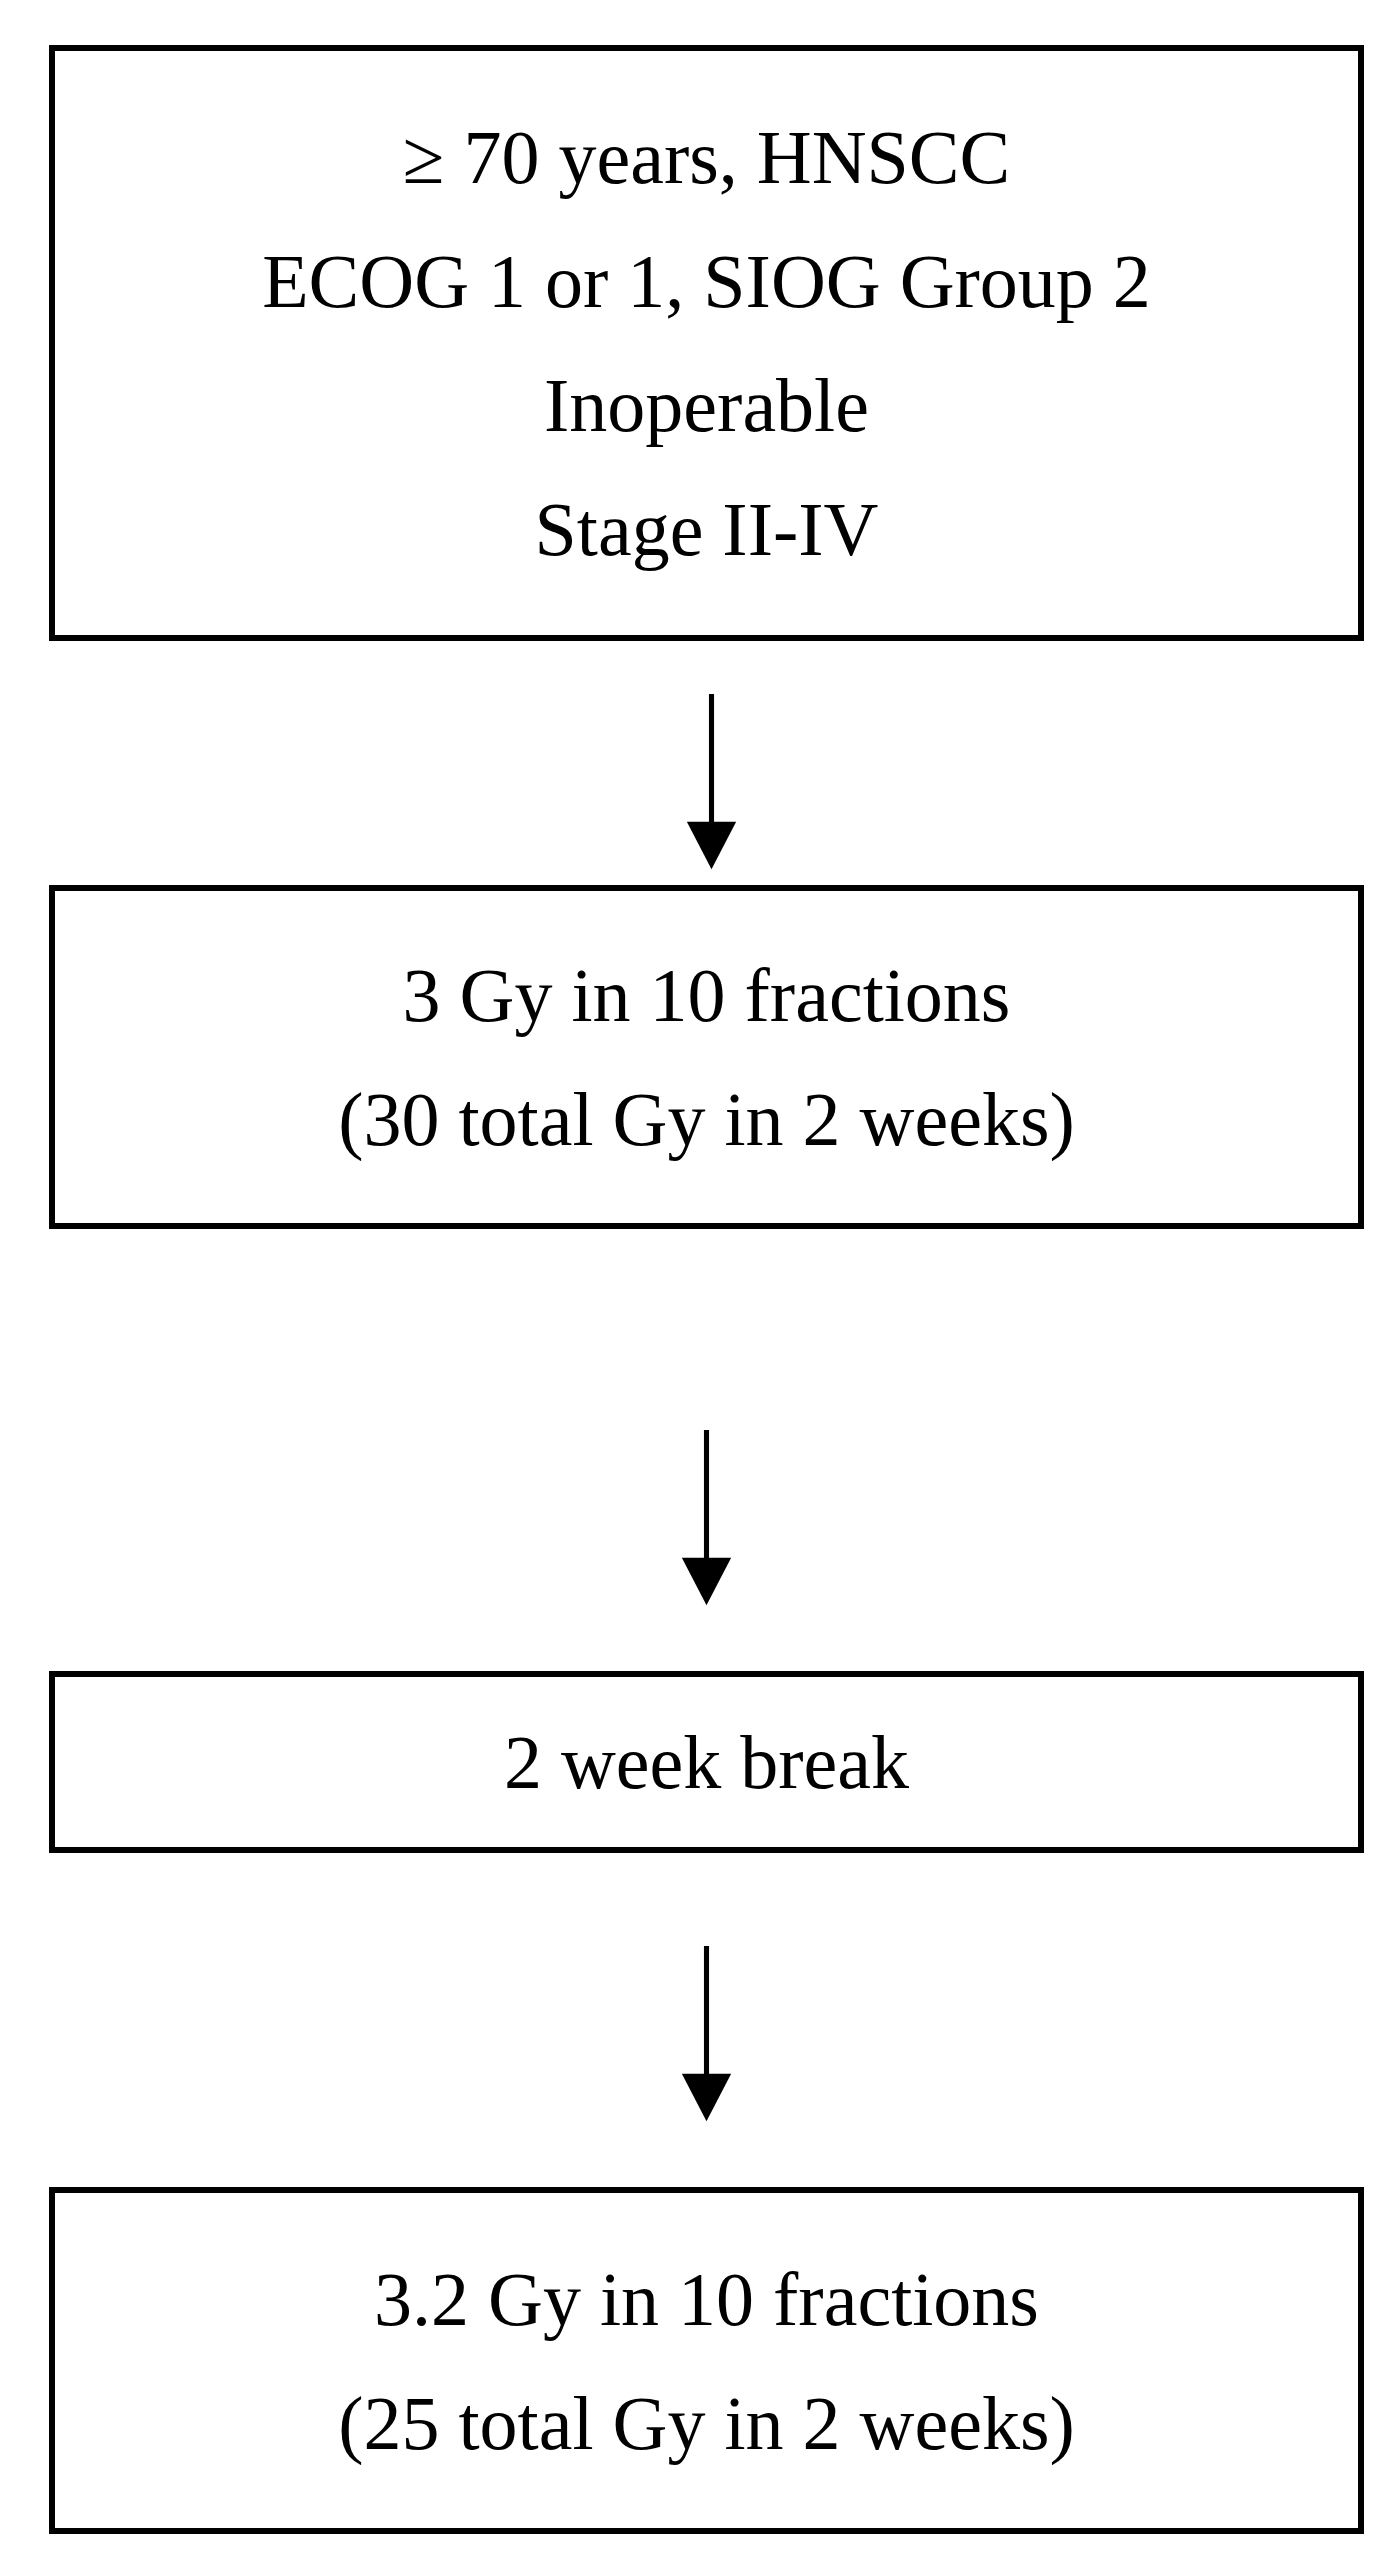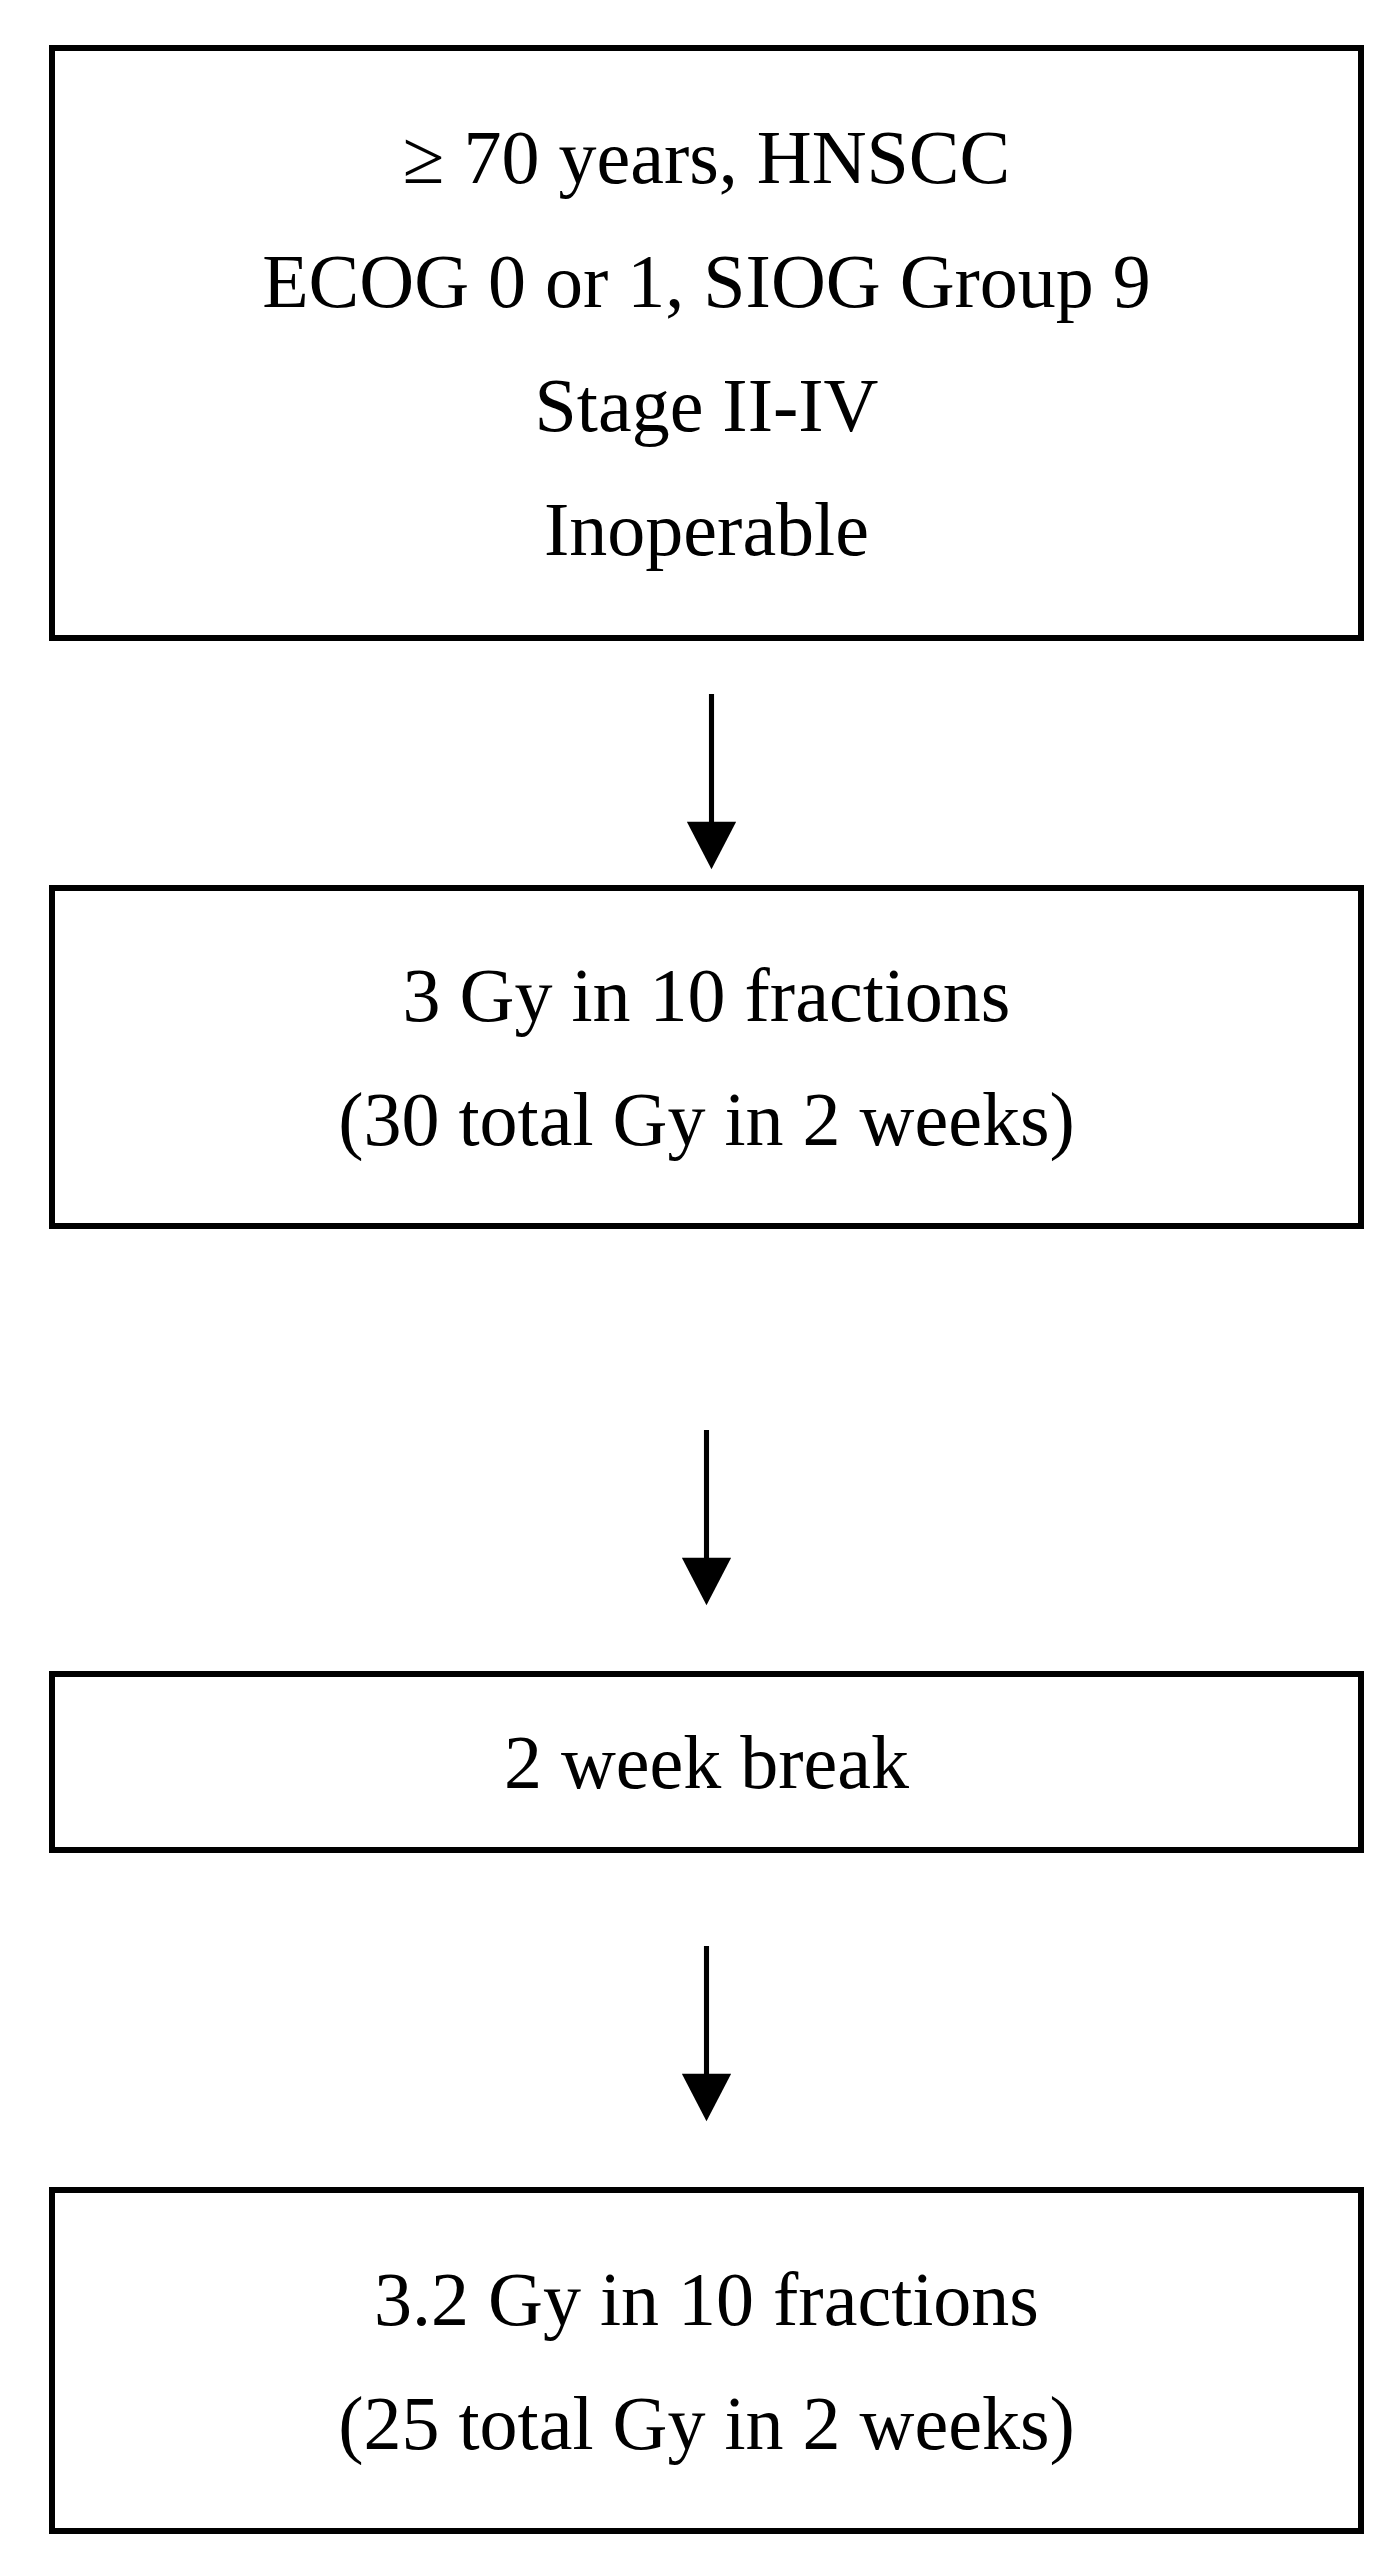--- a/index.html
+++ b/index.html
@@ -48,23 +48,23 @@
   .arrow-2 { left: 681px; top: 1430px; }
   .arrow-3 { left: 681px; top: 1946px; }
 </style>
 </head>
 <body>
 
 <div class="canvas">
 
   <div class="fc-box box-1">
     <div class="fc-line">≥ 70 years, HNSCC</div>
-    <div class="fc-line">ECOG 0 or 1, SIOG Group 9</div>
+    <div class="fc-line">ECOG 1 or 1, SIOG Group 2</div>
+    <div class="fc-line">Inoperable</div>
     <div class="fc-line">Stage II-IV</div>
-    <div class="fc-line">Inoperable</div>
   </div>
 
   <svg class="arrow arrow-1" viewBox="0 0 60 208" preserveAspectRatio="none">
     <line x1="30" y1="0" x2="30" y2="153" stroke="#000000" stroke-width="6"></line>
     <polygon points="1,151 59,151 30,207" fill="#000000"></polygon>
   </svg>
 
   <div class="fc-box box-2">
     <div class="fc-line">3 Gy in 10 fractions</div>
     <div class="fc-line">(30 total Gy in 2 weeks)</div>

